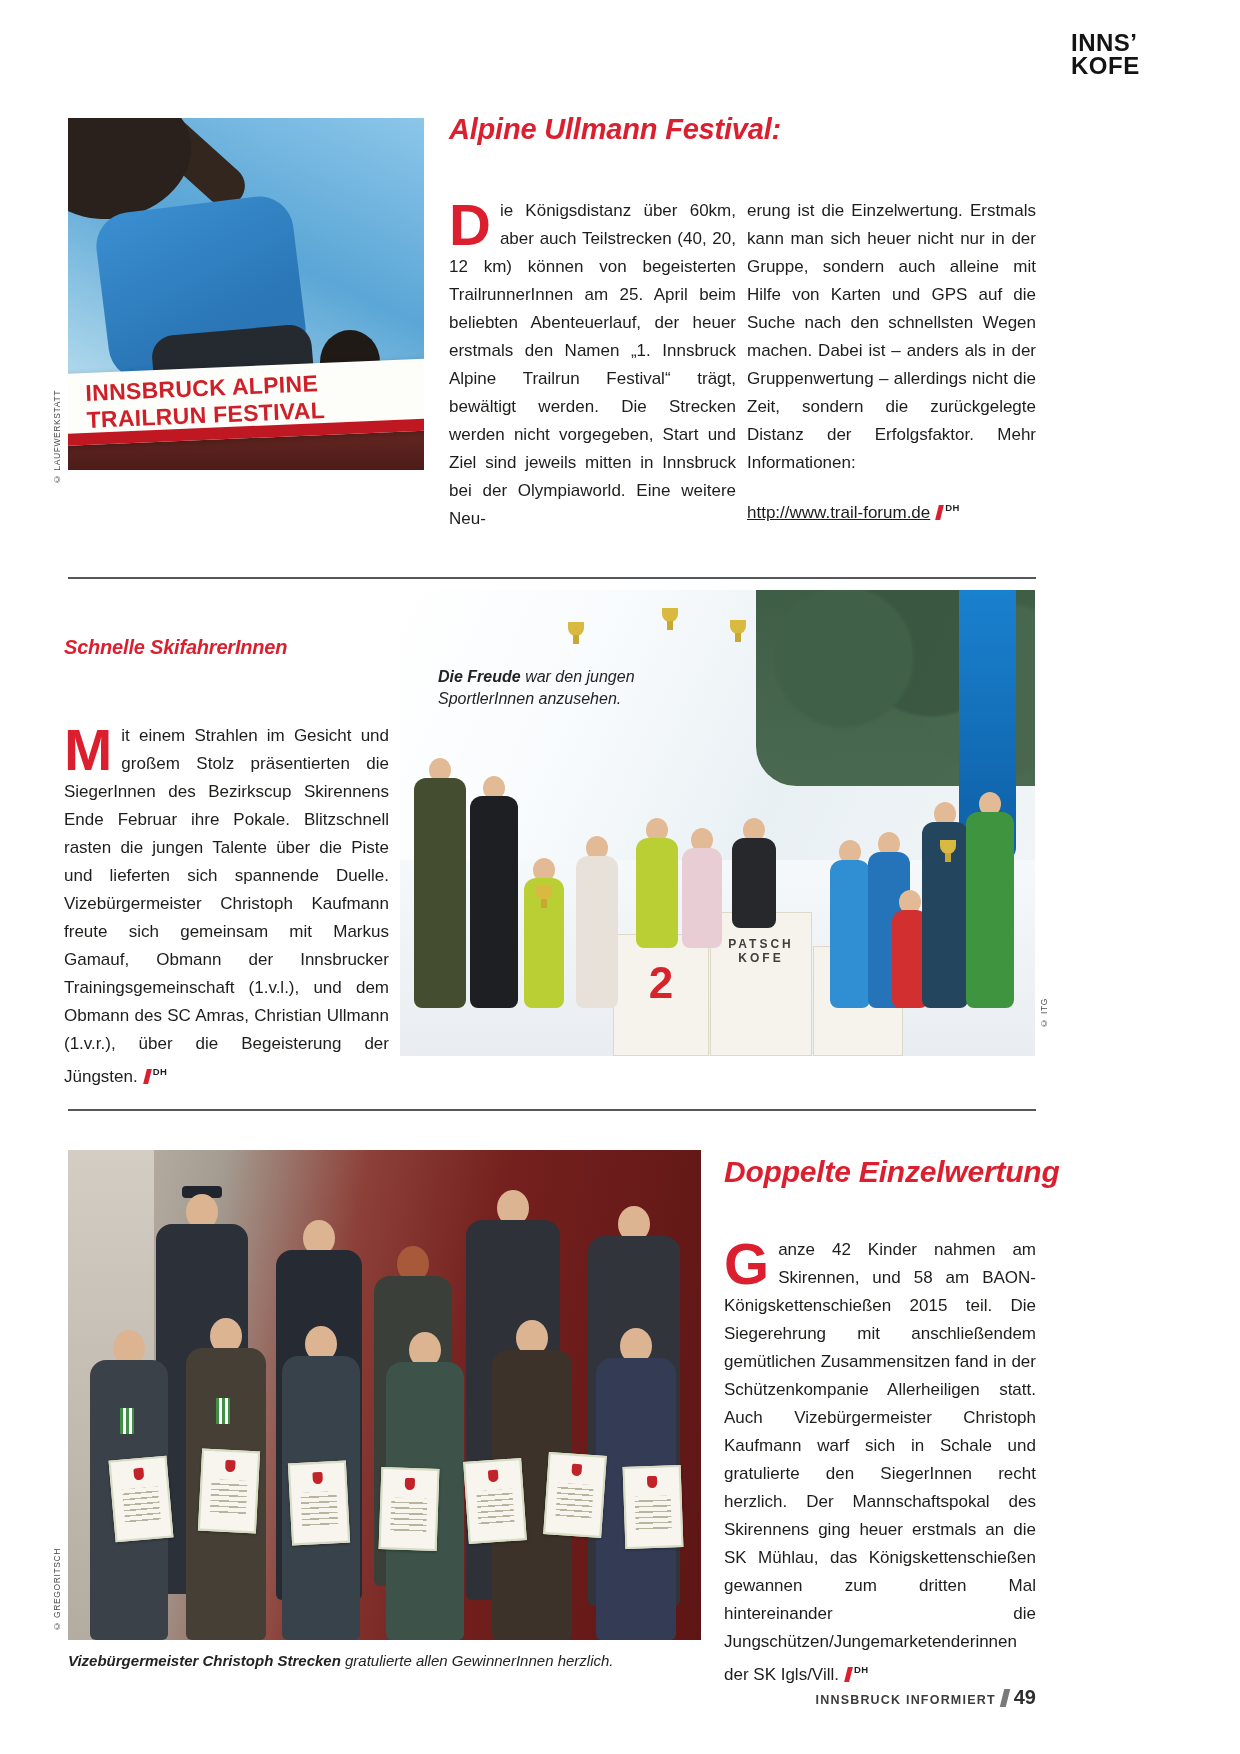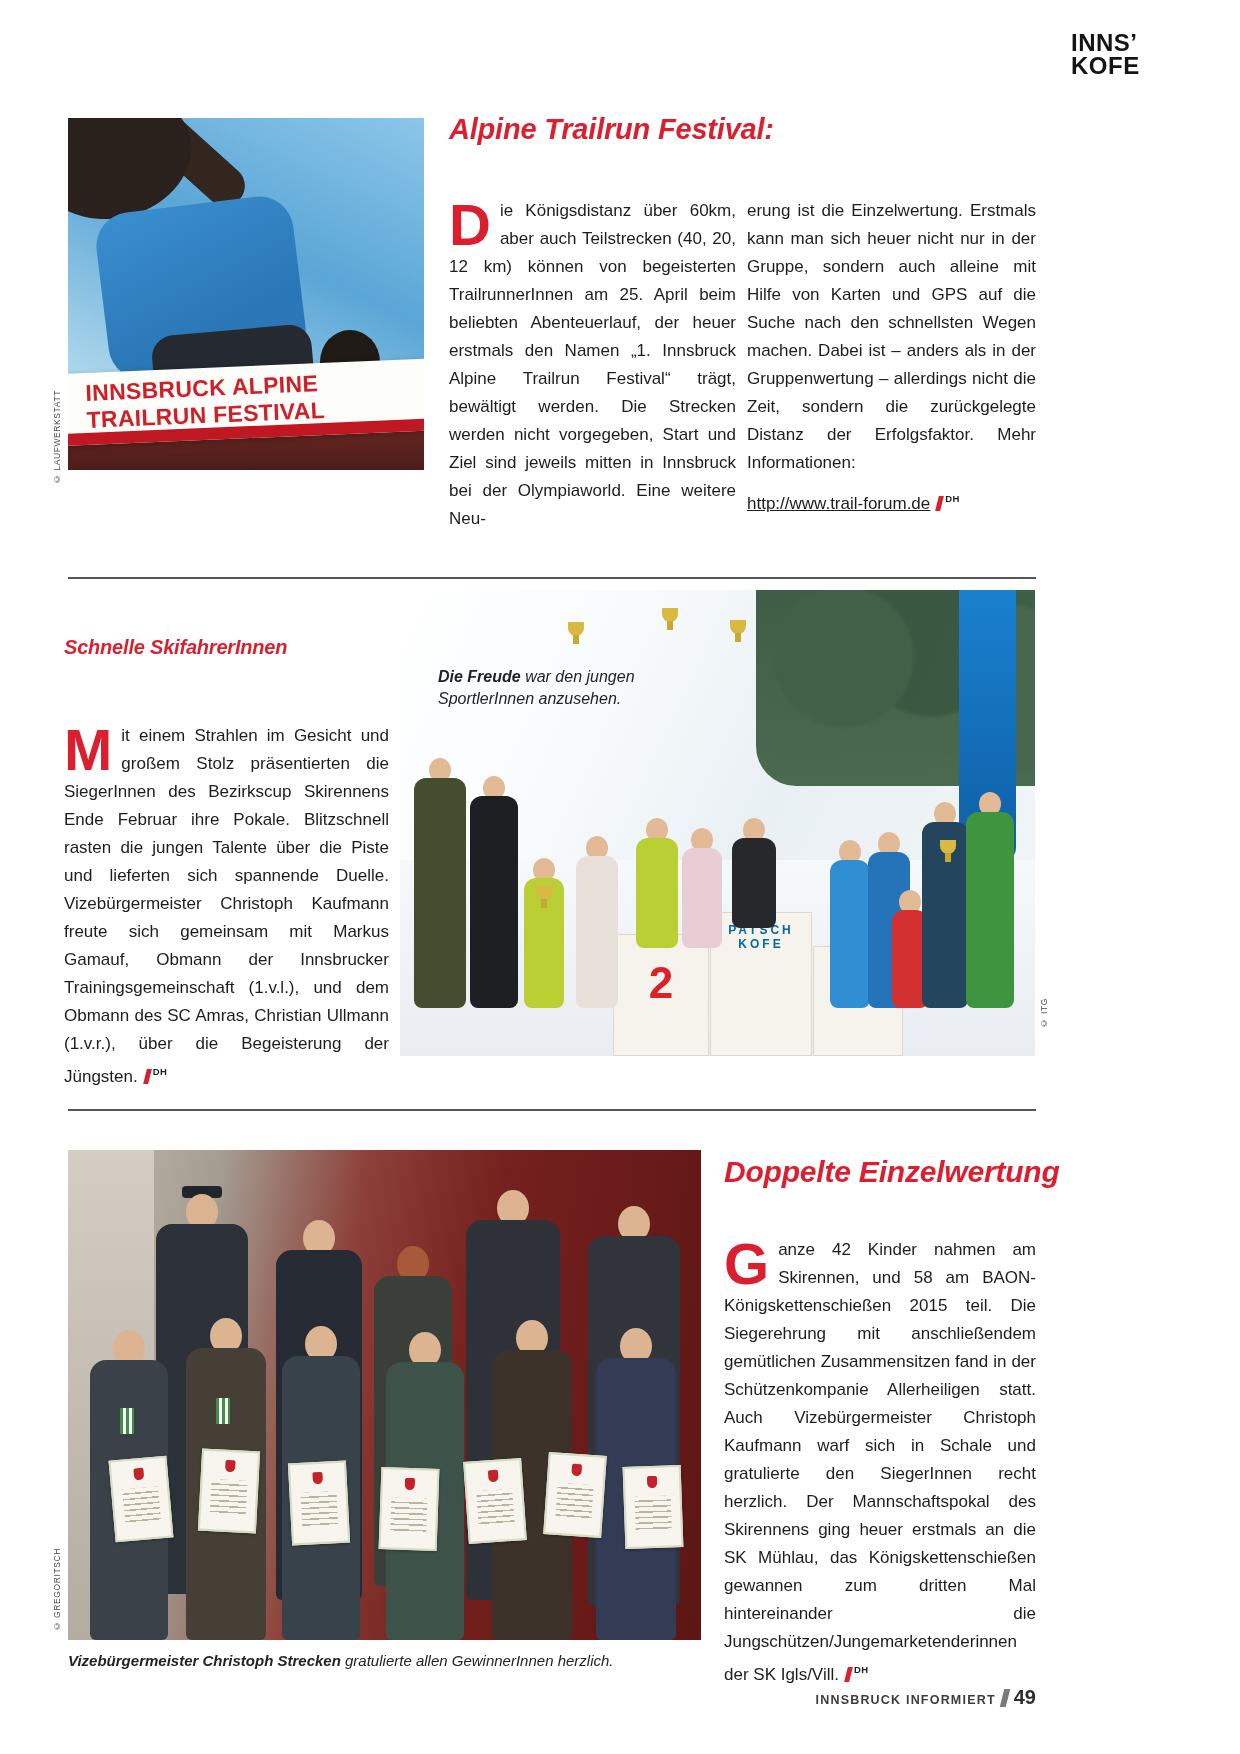--- a/index.html
+++ b/index.html
@@ -22,21 +22,21 @@
   .col1a{left:449px;top:197px;width:287px;}
   .col2a{left:747px;top:197px;width:289px;}
   .body2{left:64px;top:722px;width:325px;}
   .body3{left:724px;top:1236px;width:312px;}
   .dropcap{float:left;color:#dc1f2e;font-weight:700;font-size:58px;line-height:47px;
            padding:4px 9px 0 0;}
   .amark{display:inline-block;width:5px;height:15px;background:#dc1f2e;
          transform:skewX(-14deg);margin:0 3px 0 7px;vertical-align:-2px;}
   .amark.gray{background:#7a7a7c;width:6px;height:18px;margin:0 6px;vertical-align:-3px;}
   .dh{font-size:9.5px;font-weight:700;letter-spacing:.4px;vertical-align:7px;}
-  .linkline{margin-top:8px;}
+  .linkline{margin-top:17px;}
   .url{color:#1d1d1b;text-decoration:underline;cursor:pointer;}
 
   
   .rule{position:absolute;left:68px;width:968px;height:2px;background:#55565a;}
   .credit{position:absolute;font-size:8.5px;color:#4b4b4b;letter-spacing:.6px;
           writing-mode:vertical-rl;transform:rotate(180deg);}
   .caption{position:absolute;font-size:16px;line-height:22px;font-style:italic;color:#232323;}
   .caption .b{font-weight:700;}
 
   
@@ -72,21 +72,21 @@
                        radial-gradient(circle at 60% 30%,#2c4b33 0 34%,transparent 36%),
                        radial-gradient(circle at 85% 55%,#3a5c40 0 30%,transparent 32%),
                        linear-gradient(#2f5036,#3d5f43);border-radius:0 0 0 40px;opacity:.92;}
   .p2-banner{position:absolute;left:88%;top:-2%;width:9%;height:60%;border-radius:12px;
              background:linear-gradient(#1a82cf,#0e5fa6);}
   .p2-snow{position:absolute;left:0;bottom:0;width:100%;height:42%;
            background:linear-gradient(#f6f9fb,#e9edf1);}
   .pod{position:absolute;background:#f5f3ec;border:1px solid #ddd8c9;box-sizing:border-box;
        text-align:center;}
   .pod .num{color:#d8232a;font-weight:800;font-size:44px;line-height:1.0;margin-top:26px;}
-  .pod .ptxt{color:#0369a1;font-weight:700;font-size:12px;letter-spacing:3px;margin-top:10px;}
+  .pod .ptxt{color:#404040;font-weight:700;font-size:12px;letter-spacing:3px;margin-top:24px;}
   .fg{position:absolute;}
   .fg .h{position:absolute;width:22px;height:24px;border-radius:50%;background:#e2ba95;
          left:50%;transform:translateX(-50%);top:0;}
   .fg .b{position:absolute;top:20px;left:0;right:0;bottom:0;border-radius:12px 12px 8px 8px;}
   .cup{position:absolute;width:16px;height:14px;background:#d9b940;border-radius:0 0 10px 10px;}
   .cup:after{content:"";position:absolute;left:5px;top:13px;width:6px;height:9px;background:#c6a832;}
 
   
   .p3-wall{position:absolute;left:0;top:0;width:86px;height:100%;
            background:linear-gradient(#d3cdc4,#b3aca1);}
@@ -128,21 +128,21 @@
     <div class="p1-head2"></div>
     <div class="p1-maroon"></div>
     <div class="p1-banner">
       <div>INNSBRUCK ALPINE</div>
       <div>TRAILRUN FESTIVAL</div>
     </div>
   </div>
   <div class="credit" style="left:52px;top:390px;">© LAUFWERKSTATT</div>
 
   <div class="h-red title1">
-    <div>Alpine Trailrun Festival:</div>
+    <div>Alpine Ullmann Festival:</div>
   </div>
 
   <div class="body col1a">
     <span class="dropcap">D</span><span>ie Königsdistanz über 60km, aber auch Teilstrecken (40, 20, 12 km) können von begeisterten TrailrunnerInnen am 25. April beim beliebten Abenteuerlauf, der heuer erstmals den Namen „1. Innsbruck Alpine Trailrun Festival“ trägt, bewältigt werden. Die Strecken werden nicht vorgegeben, Start und Ziel sind jeweils mitten in Innsbruck bei der Olympiaworld. Eine weitere Neu-</span>
   </div>
 
   <div class="body col2a">
     <span>erung ist die Einzelwertung. Erstmals kann man sich heuer nicht nur in der Gruppe, sondern auch alleine mit Hilfe von Karten und GPS auf die Suche nach den schnellsten Wegen machen. Dabei ist – anders als in der Gruppenwertung – allerdings nicht die Zeit, sondern die zurückgelegte Distanz der Erfolgsfaktor. Mehr Informationen:</span>
     <div class="linkline"><span class="url">http://www.trail-forum.de</span><span class="amark"></span><span class="dh">DH</span></div>
   </div>

